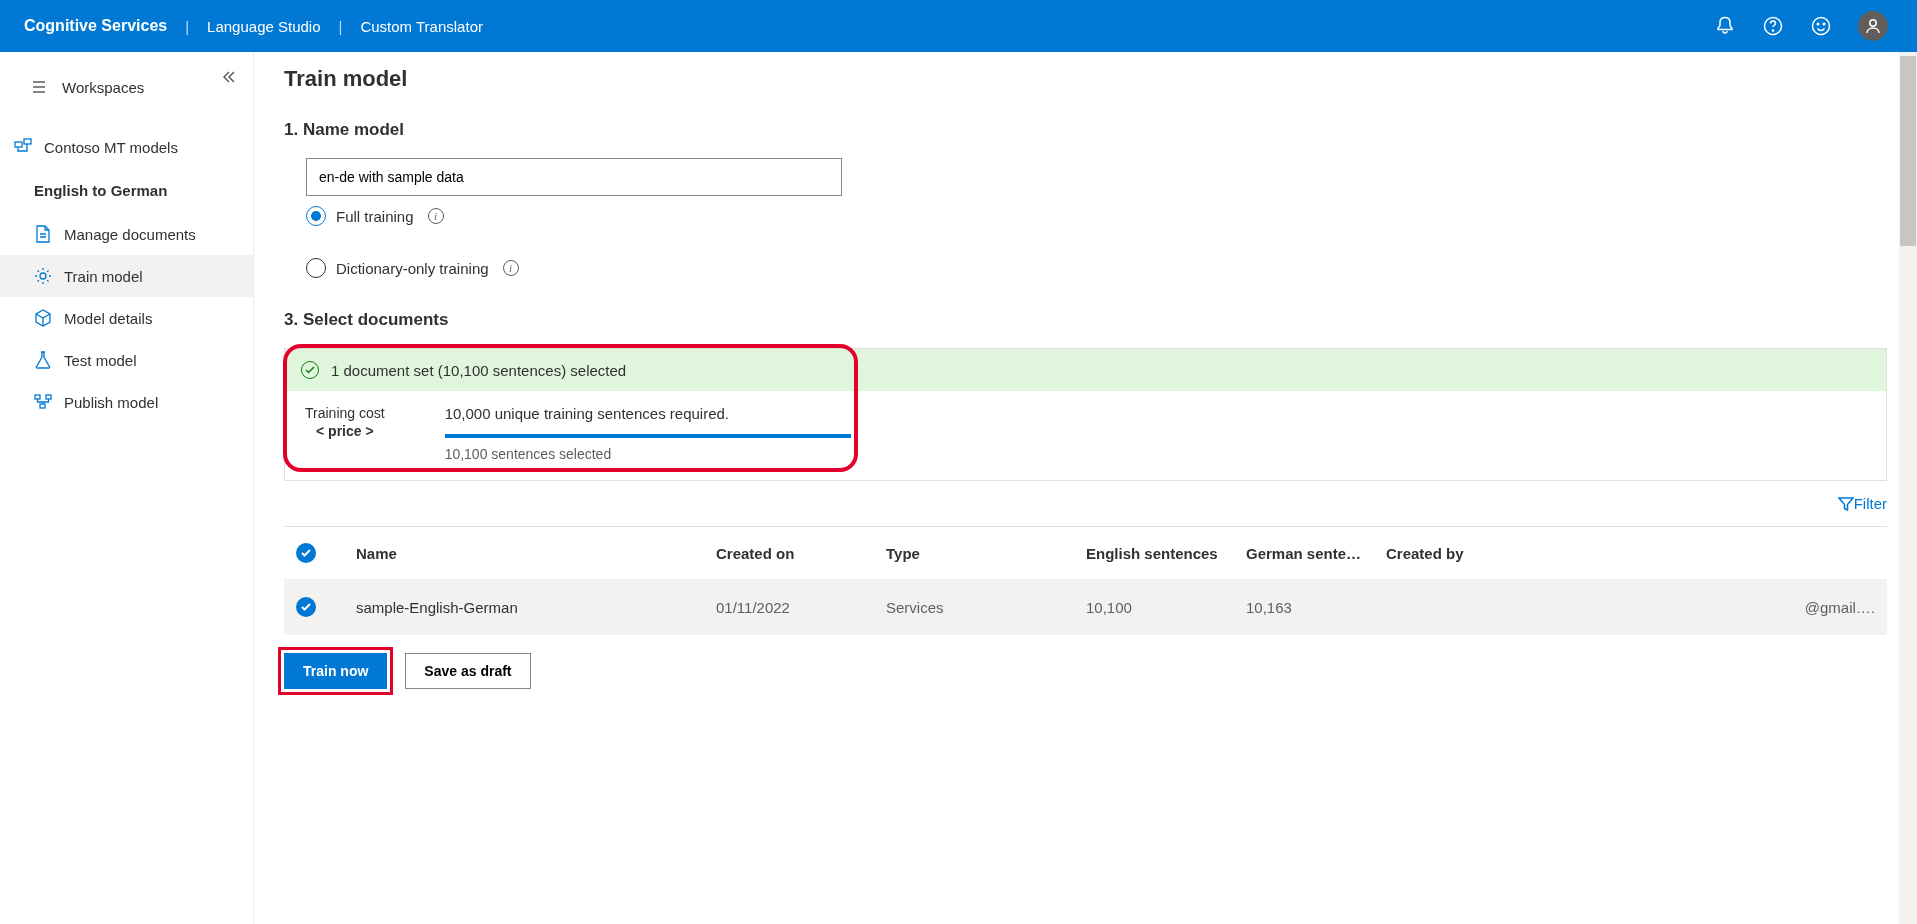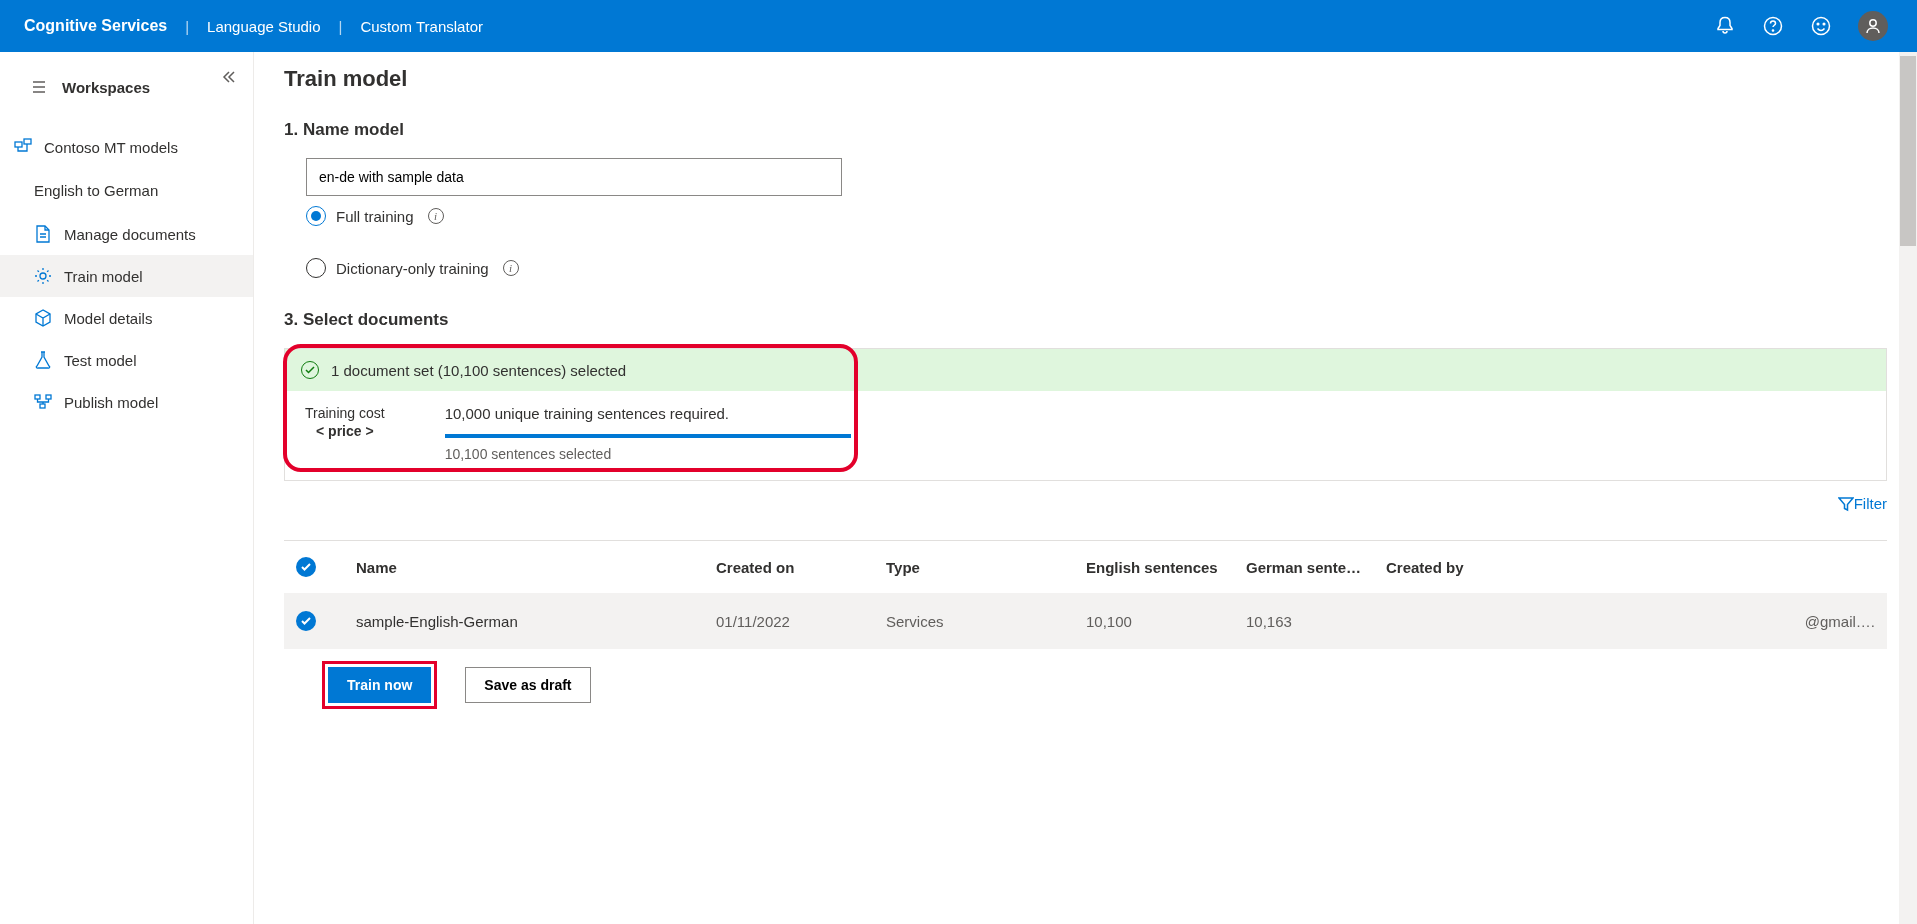--- a/index.html
+++ b/index.html
@@ -69,23 +69,23 @@
 }
 .side-item {
   display: flex;
   align-items: center;
   gap: 12px;
   padding: 12px 14px;
   font-size: 15px;
   color: #323130;
   cursor: pointer;
 }
-.side-item.level1 { font-weight: 700; padding-left: 32px; }
+.side-item.level1 { font-weight: 400; padding-left: 32px; }
 .side-item.level2 { padding-left: 14px; }
-.side-item.bold { font-weight: 400; padding-left: 34px; padding-top:14px; padding-bottom:14px; }
+.side-item.bold { font-weight: 700; padding-left: 34px; padding-top:14px; padding-bottom:14px; }
 .side-item.level3 { padding-left: 34px; color: #0078d4; }
 .side-item.level3 .label { color: #323130; }
 .side-item.active {
   background: #f3f2f1;
 }
 .side-item .icon {
   width: 18px; height: 18px;
   display:flex;align-items:center;justify-content:center;
   flex-shrink:0;
 }
@@ -170,42 +170,42 @@
   pointer-events:none;
 }
 
 .filter-row {
   display:flex; justify-content:flex-end;
   padding: 14px 0 8px 0;
 }
 .filter-link { color:#0078d4; display:flex;align-items:center;gap:0;font-size:15px;cursor:pointer;}
 
 
-.doc-table { width:100%; border-collapse:collapse; margin-top:20px;}
+.doc-table { width:100%; border-collapse:collapse; margin-top:6px;}
 .doc-table th {
   text-align:left; font-size:15px; font-weight:700; padding: 16px 12px;
   border-top:1px solid #e1dfdd;
 }
 .doc-table td {
   padding: 18px 12px; font-size:15px;
   background:#f3f2f1;
 }
 .check-bubble{
   width:20px;height:20px;border-radius:50%;
   background:#0078d4;border:2px solid #0078d4;
   display:flex;align-items:center;justify-content:center;
 }
 .check-bubble svg{stroke:#fff;}
 .col-check{width:60px;}
 .muted{color:#605e5c;}
 
 
 .actions {
   padding: 18px 0 18px 0;
-  display:flex;gap:34px;margin-left:44px;
+  display:flex;gap:18px;
 }
 .btn {
   height: 36px; padding: 0 18px;
   font-size: 14px; font-weight:600;
   border: 1px solid #8a8886; background:#fff;
   cursor:pointer;
 }
 .btn.primary { background:#0078d4; color:#fff; border-color:#0078d4; }
 .btn-wrap { position:relative; display:inline-block; }
 .btn-wrap .hl {

